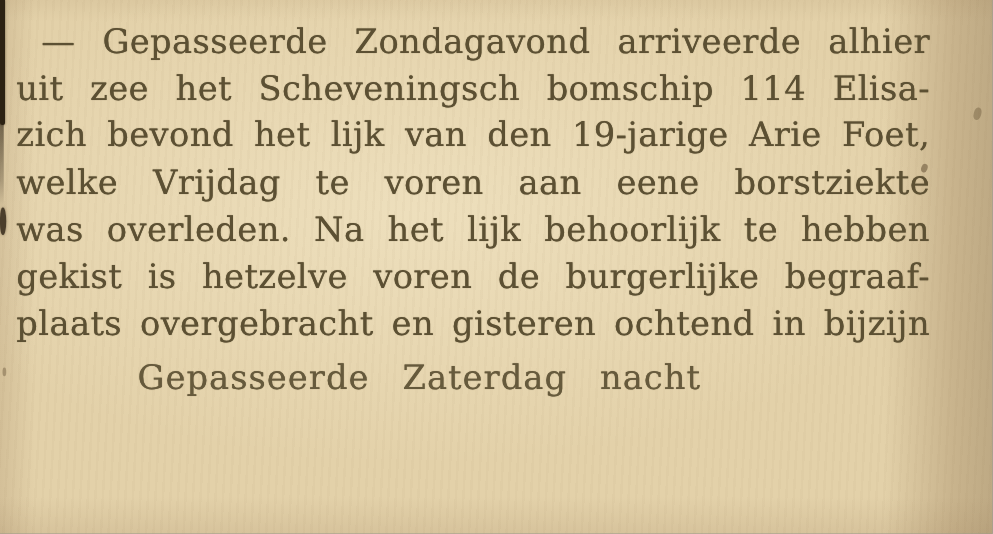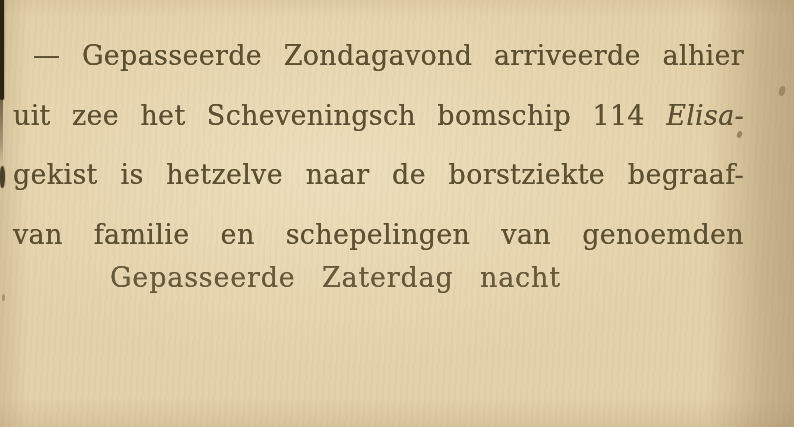--- a/index.html
+++ b/index.html
@@ -37,42 +37,45 @@
 
   .textblock{
     position:absolute;left:13px;top:15px;width:731px;
     color:#5c5033;
     font-size:27px;line-height:37.7px;
     letter-spacing:0.3px;
     text-shadow:0 0 0.6px rgba(92,80,51,0.9);
     text-justify:inter-word;
   }
   .line{height:37.7px;overflow:visible;}
-  .line.j{text-align:justify;text-align-last:justify;margin-top:22px;}
+  .line.j{text-align:justify;text-align-last:justify;}
   .line.ind{padding-left:20px;}
   .line.ws{word-spacing:19px;}
-  .it{font-style:italic;}
+  .it{}
   .para-2{margin-top:5px;}
   .para-2 .line{padding-left:97px;word-spacing:17px;letter-spacing:0.8px;opacity:.92;}
 </style>
 </head>
 <body>
 
 <div class="scan">
   <div class="col-rule"></div>
   <div class="col-rule-tail"></div>
   <div class="col-rule-blob"></div>
   <div class="speck s1"></div>
   <div class="speck s2"></div>
   <div class="speck s3"></div>
 
   <div class="textblock">
     <div class="para-1">
         <div class="line j ind"><span>— Gepasseerde Zondagavond arriveerde alhier</span></div>
         <div class="line j"><span>uit zee het Scheveningsch bomschip 114 </span><span class="it">Elisa-</span></div>
-        <div class="line j"><span>gekist is hetzelve naar de borstziekte begraaf-</span></div>
-        <div class="line j"><span>van familie en schepelingen van genoemden</span></div>
+        <div class="line j"><span>zich bevond het lijk van den 19-jarige Arie Foet,</span></div>
+        <div class="line j"><span>welke Vrijdag te voren aan eene borstziekte</span></div>
+        <div class="line j"><span>was overleden. Na het lijk behoorlijk te hebben</span></div>
+        <div class="line j"><span>gekist is hetzelve voren de burgerlijke begraaf-</span></div>
+        <div class="line j"><span>plaats overgebracht en gisteren ochtend in bijzijn</span></div>
       </div>
     <div class="para-2">
         <div class="line"><span>Gepasseerde Zaterdag nacht</span></div>
       </div>
   </div>
 </div>
 
 </body></html>

